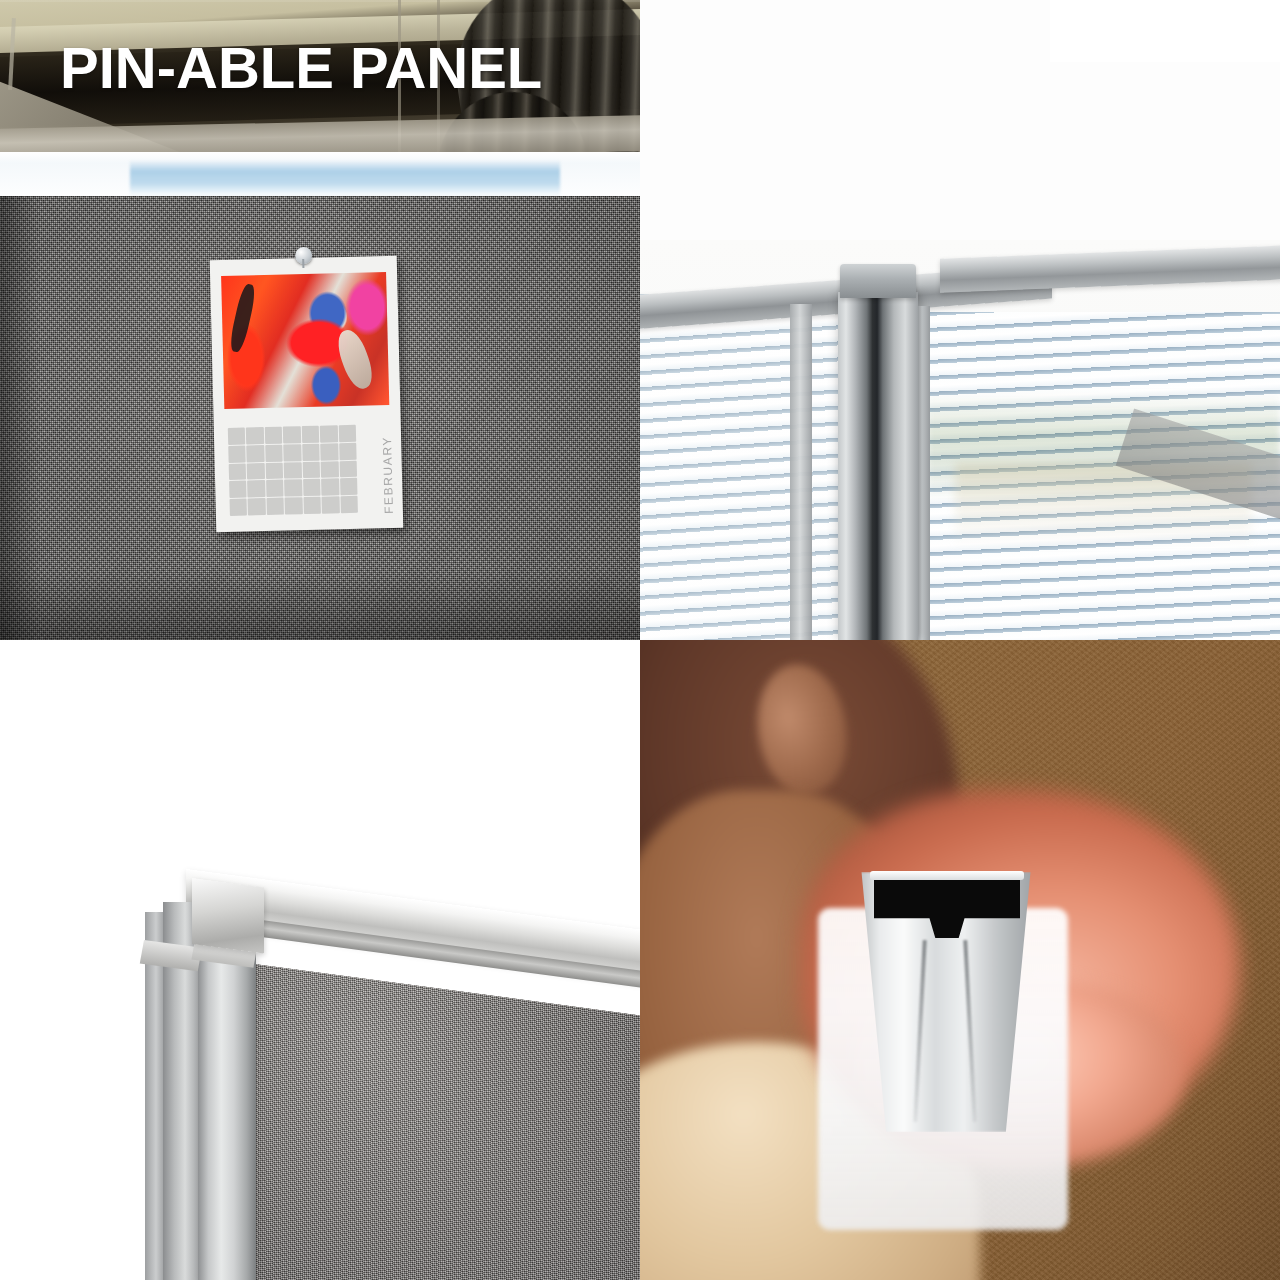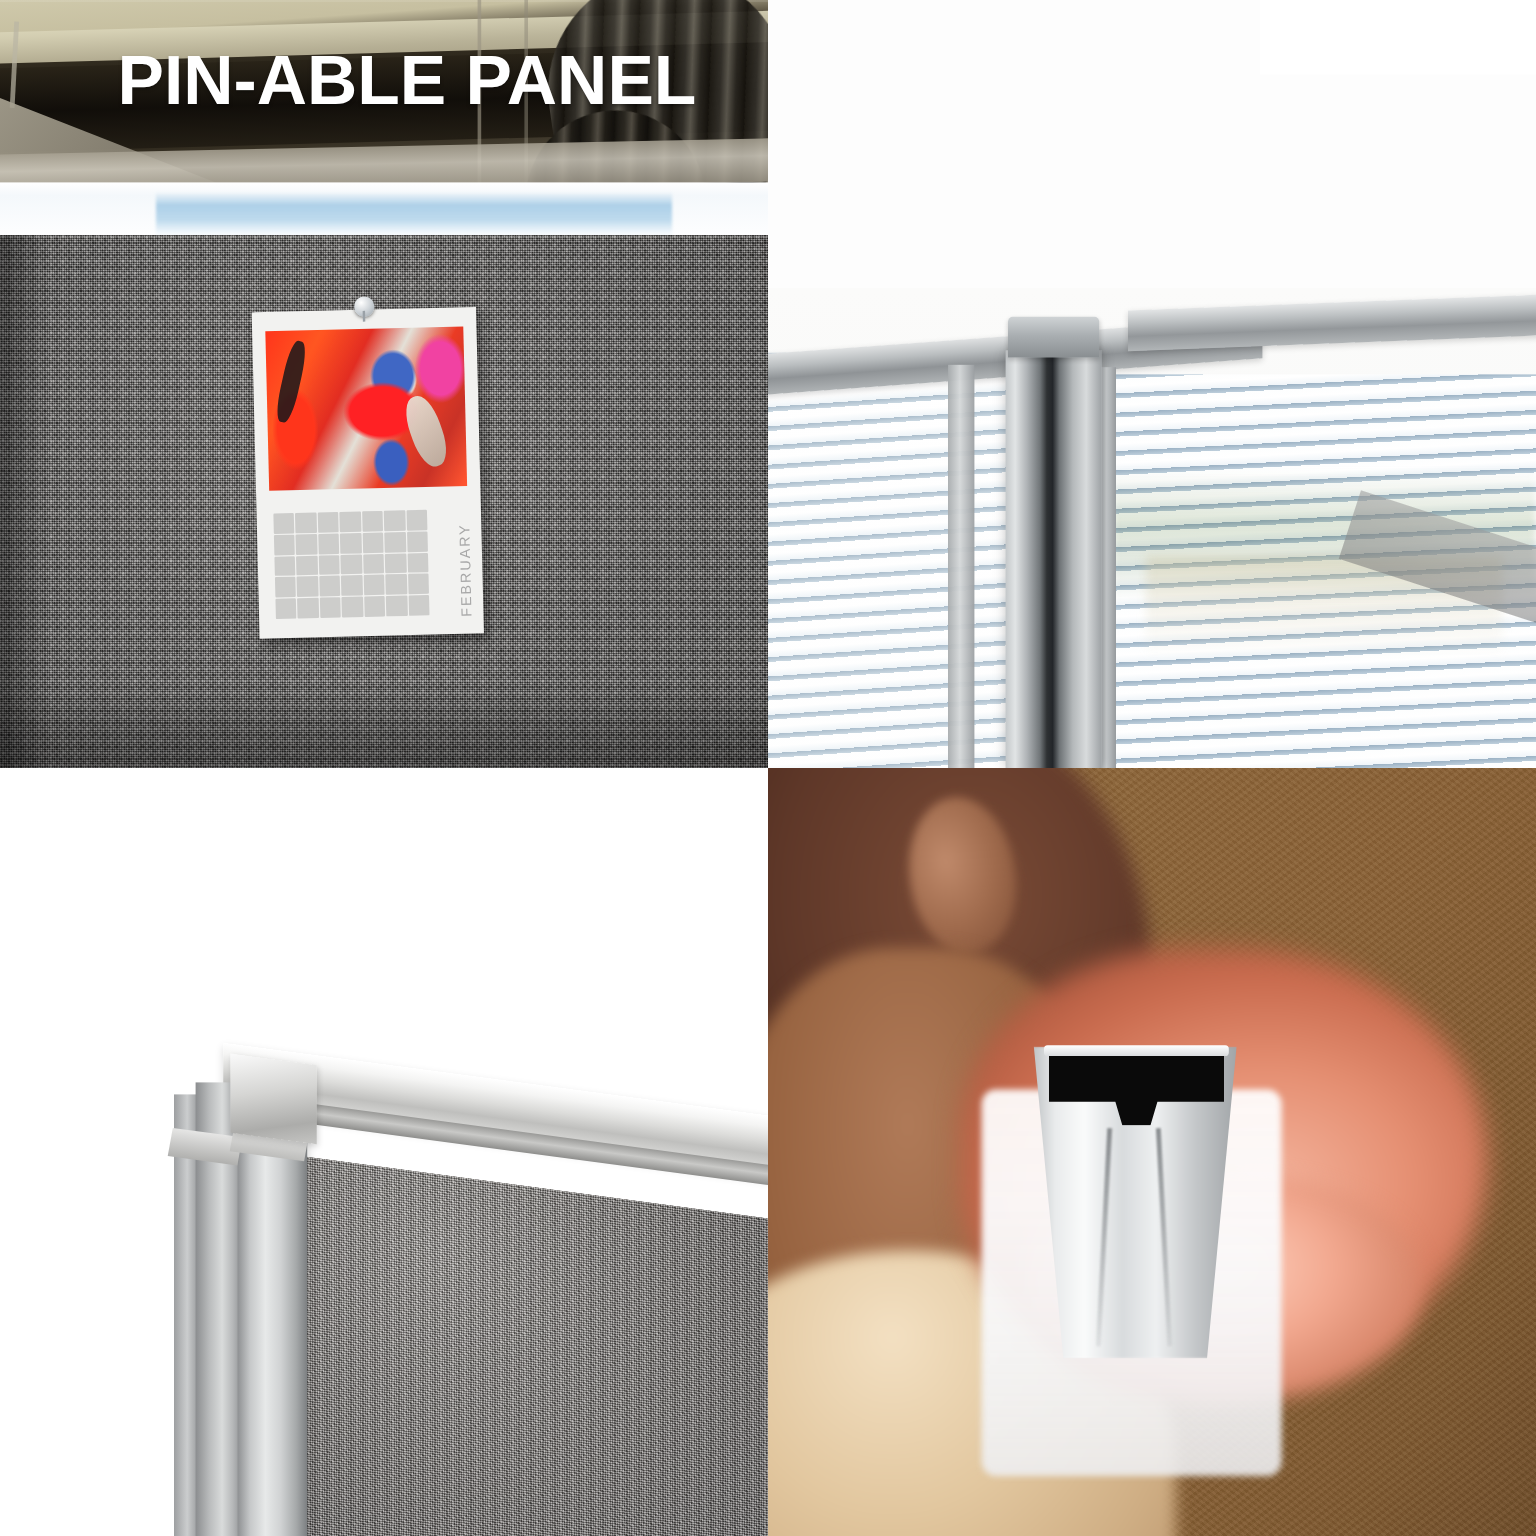--- a/index.html
+++ b/index.html
@@ -373,21 +373,20 @@
     background: linear-gradient(180deg, rgba(120,124,127,.85), rgba(160,164,167,.2));
     transform: rotate(-3deg); filter: blur(1px);
   }
 
   
   .cap {
     position: absolute;
     font-weight: 700;
     line-height: 1.02;
     letter-spacing: 0;
-    margin-left: 38px;
   }
   .cap-white { color: #ffffff; }
 
   .cap-pinable {
     left: 60px; top: 38px; width: 560px;
     font-size: 58px; text-align: left;
     text-shadow: 0 1px 3px rgba(0,0,0,.35);
   }
 </style>
 </head>

